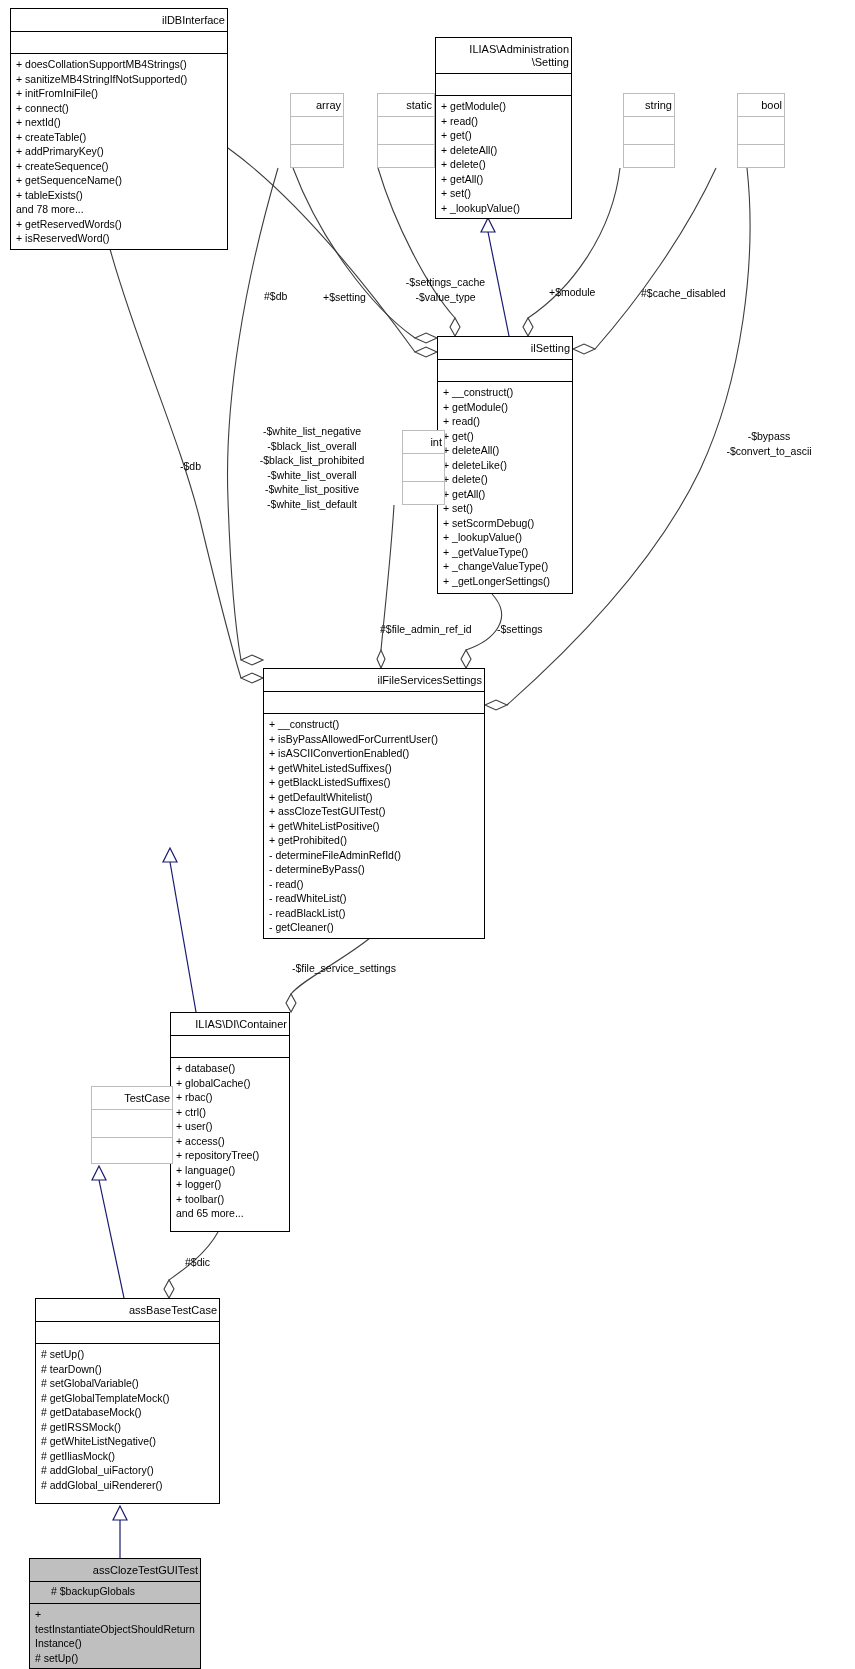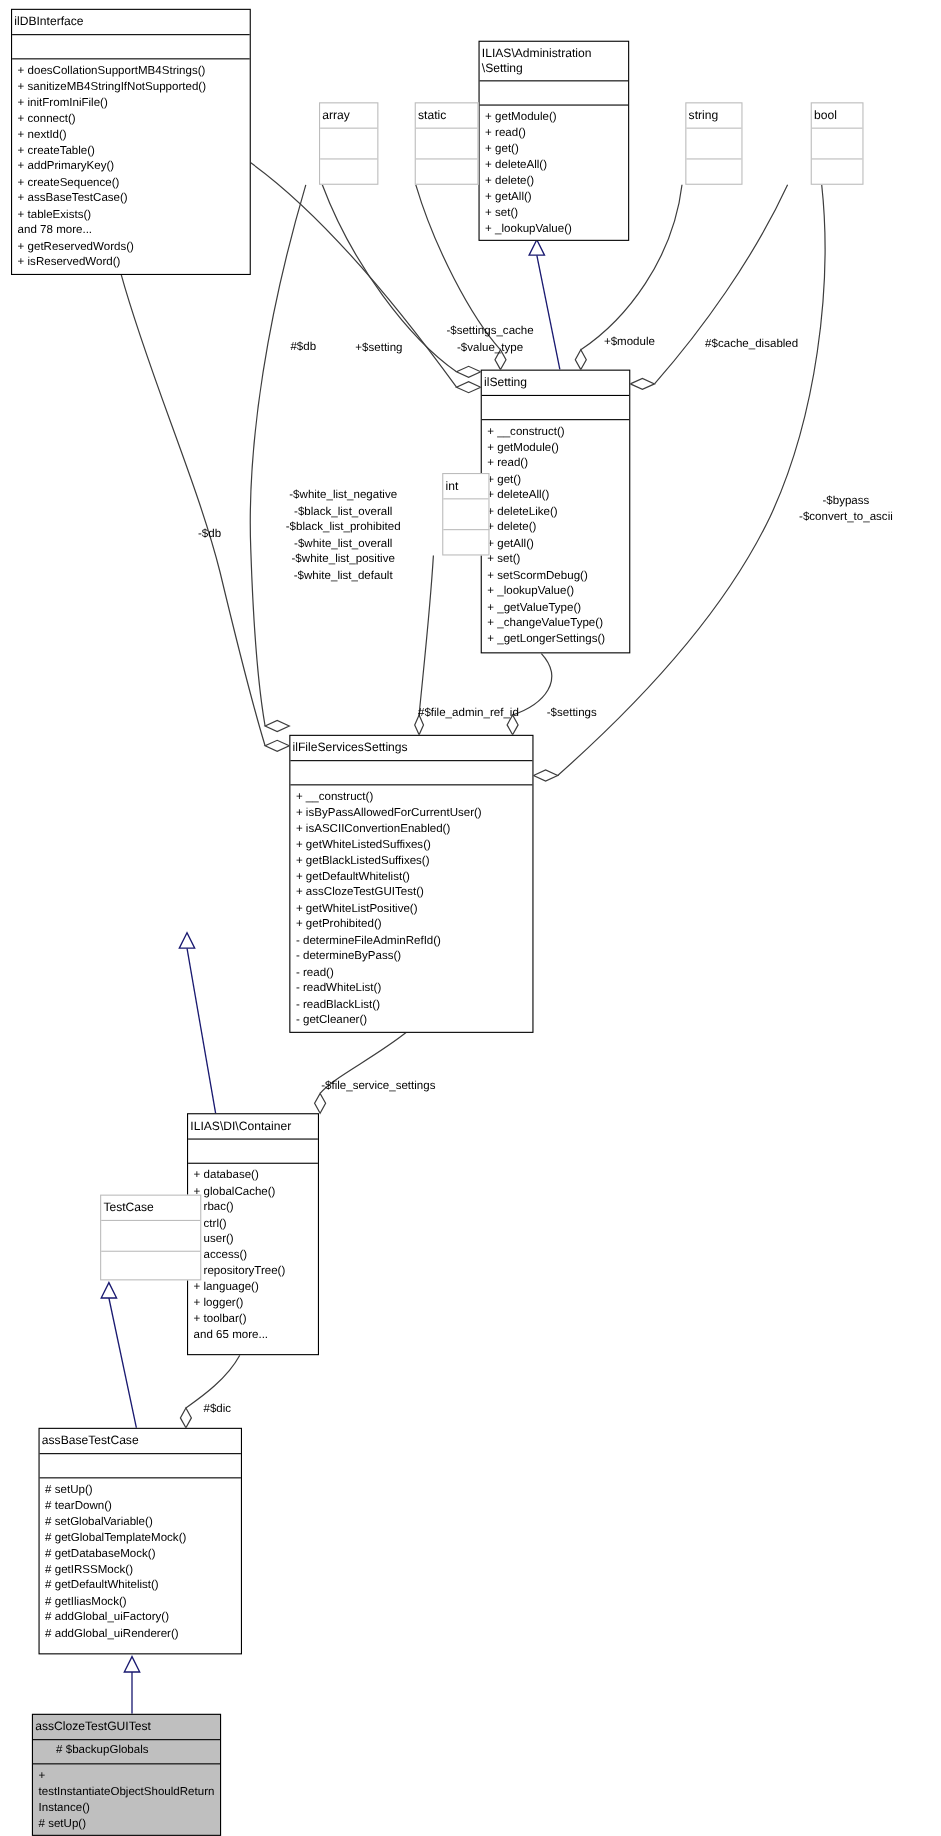--- a/index.html
+++ b/index.html
@@ -20,30 +20,30 @@
   .inh{stroke:var(--inh);fill:none;stroke-width:1.2px;}
   .tri{stroke:var(--inh);fill:#ffffff;stroke-width:1.2px;}
 
   .uml-box{
     position:absolute;background:#ffffff;border:1px solid var(--cls-border);
     font-size:10.5px;box-sizing:border-box;display:flex;flex-direction:column;
   }
   .uml-box.plain{border-color:var(--ext-border);margin-left:27px;}
   .uml-box.hl{background:var(--hl-fill);}
   .uml-title{
-    text-align:left;padding:5px 2px 4px 2px;border-bottom:1px solid var(--cls-border);
+    text-align:right;padding:5px 2px 4px 2px;border-bottom:1px solid var(--cls-border);
     white-space:pre-line;line-height:13px;font-size:11px;
   }
   .plain .uml-title{border-bottom-color:var(--ext-border);}
   .uml-attrs{min-height:17px;border-bottom:1px solid var(--cls-border);padding:2px 21px;}
   .plain .uml-attrs{border-bottom-color:var(--ext-border);min-height:23px;}
   .uml-methods{padding:3px 5px;flex:1;}
   .uml-line{line-height:14.5px;overflow-wrap:anywhere;}
   .edge-label{
-    position:absolute;font-size:10.5px;line-height:14.5px;white-space:pre-line;color:#000;margin-top:19px;
+    position:absolute;font-size:10.5px;line-height:14.5px;white-space:pre-line;color:#000;
   }
   .edge-label.center{text-align:center;}
 </style>
 </head>
 <body>
 
 <div id="stage">
 
   <svg id="edges" viewBox="0 0 855 1669" xmlns="http://www.w3.org/2000/svg">
 
@@ -101,21 +101,21 @@
     <div class="uml-attrs"></div>
     <div class="uml-methods">
         <div class="uml-line">+ doesCollationSupportMB4Strings()</div>
         <div class="uml-line">+ sanitizeMB4StringIfNotSupported()</div>
         <div class="uml-line">+ initFromIniFile()</div>
         <div class="uml-line">+ connect()</div>
         <div class="uml-line">+ nextId()</div>
         <div class="uml-line">+ createTable()</div>
         <div class="uml-line">+ addPrimaryKey()</div>
         <div class="uml-line">+ createSequence()</div>
-        <div class="uml-line">+ assBaseTestCase()</div>
+        <div class="uml-line">+ getSequenceName()</div>
         <div class="uml-line">+ tableExists()</div>
         <div class="uml-line">and 78 more...</div>
         <div class="uml-line">+ getReservedWords()</div>
         <div class="uml-line">+ isReservedWord()</div>
       </div>
   </div>
 
   <div class="uml-box" style="left:435px;top:37px;width:137px;min-height:180px">
     <div class="uml-title">ILIAS\Administration
 \Setting</div>
@@ -217,37 +217,37 @@
         <div class="uml-line">+ user()</div>
         <div class="uml-line">+ access()</div>
         <div class="uml-line">+ repositoryTree()</div>
         <div class="uml-line">+ language()</div>
         <div class="uml-line">+ logger()</div>
         <div class="uml-line">+ toolbar()</div>
         <div class="uml-line">and 65 more...</div>
       </div>
   </div>
 
-  <div class="uml-box plain" style="left:64px;top:1086px;width:92px;height:78px">
+  <div class="uml-box plain" style="left:64px;top:1086px;width:82px;height:78px">
     <div class="uml-title">TestCase</div>
     <div class="uml-attrs"></div>
     <div class="uml-methods"></div>
   </div>
 
   <div class="uml-box" style="left:35px;top:1298px;width:185px;min-height:206px">
     <div class="uml-title">assBaseTestCase</div>
     <div class="uml-attrs"></div>
     <div class="uml-methods">
         <div class="uml-line"># setUp()</div>
         <div class="uml-line"># tearDown()</div>
         <div class="uml-line"># setGlobalVariable()</div>
         <div class="uml-line"># getGlobalTemplateMock()</div>
         <div class="uml-line"># getDatabaseMock()</div>
         <div class="uml-line"># getIRSSMock()</div>
-        <div class="uml-line"># getDefaultWhitelist()</div>
+        <div class="uml-line"># getWhiteListNegative()</div>
         <div class="uml-line"># getIliasMock()</div>
         <div class="uml-line"># addGlobal_uiFactory()</div>
         <div class="uml-line"># addGlobal_uiRenderer()</div>
       </div>
   </div>
 
   <div class="uml-box hl" style="left:29px;top:1558px;width:172px;min-height:104px">
     <div class="uml-title">assClozeTestGUITest</div>
     <div class="uml-attrs">
         <div class="uml-line"># $backupGlobals</div>

